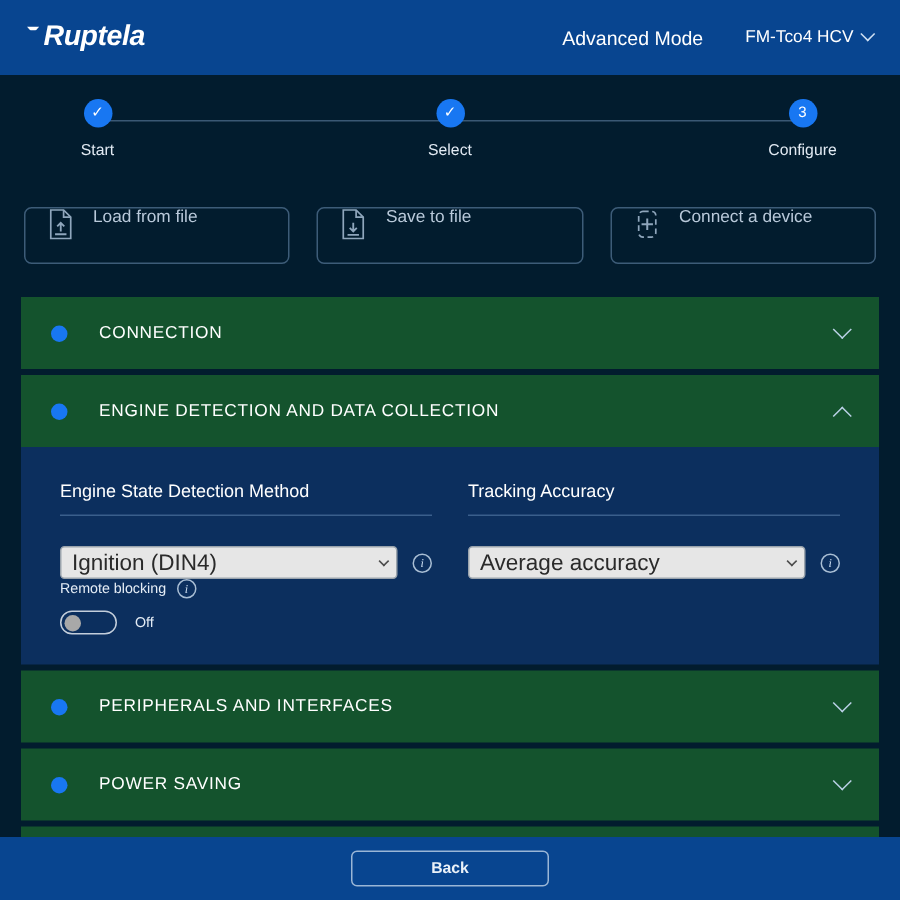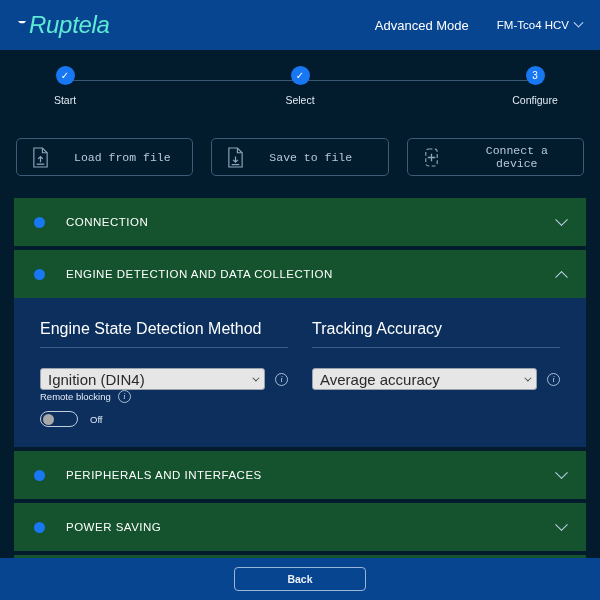--- a/index.html
+++ b/index.html
@@ -31,24 +31,24 @@
     align-items: baseline;
     gap: 2px;
   }
   .logo-mark {
     width: 9px;
     height: 9px;
     position: relative;
     top: -4px;
   }
   .logo-text {
-    font-size: 24px;
+    font-size: 19px;
     font-style: italic;
-    font-weight: normal;
-    color: #5eead4;
+    font-weight: bold;
+    color: #ffffff;
     letter-spacing: -0.3px;
   }
   .header-right {
     margin-left: auto;
     display: flex;
     align-items: center;
     gap: 28px;
   }
   .adv-mode {
     font-size: 13px;
@@ -121,27 +121,26 @@
     gap: 18px;
     margin: 10px 16px 0 16px;
   }
   .act-btn {
     flex: 1;
     height: 38px;
     border: 1px solid #3d5c78;
     border-radius: 5px;
     background: transparent;
     display: flex;
-    align-items: center;
-    gap: 24px;
+    gap: 12px;
     padding: 0 14px;
     color: #b9c9da;
     font-size: 11.5px;
     cursor: pointer;
-    font-family: Liberation Mono, monospace;
+    font-family: Liberation Sans, sans-serif;
   }
   .act-icon { width: 19px; height: 21px; flex: 0 0 auto; }
 
   
   .sections { margin: 22px 14px 0 14px; }
   .section { margin-bottom: 4px; }
   .sec-head {
     height: 48px;
     background: #14532d;
     display: flex;
@@ -171,21 +170,21 @@
   .chev.down { transform: rotate(45deg) translate(-2px,-2px); }
   .chev.up   { transform: rotate(-135deg) translate(-2px,-2px); }
 
   .sec-body {
     background: #0c2f5e;
     padding: 22px 26px 20px 26px;
   }
   .field-row { display: flex; gap: 24px; }
   .field { flex: 1; }
   .field-label {
-    font-size: 16px;
+    font-size: 12px;
     color: #ffffff;
     padding-bottom: 9px;
     border-bottom: 1px solid #3a5f8c;
   }
   .field-ctrl {
     display: flex;
     align-items: center;
     gap: 10px;
     margin-top: 20px;
   }

